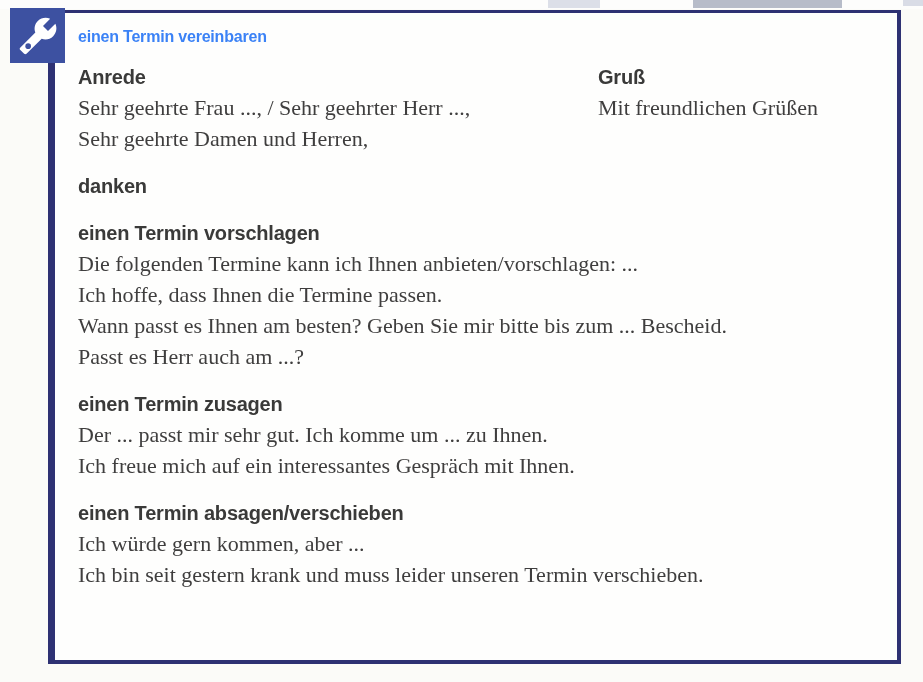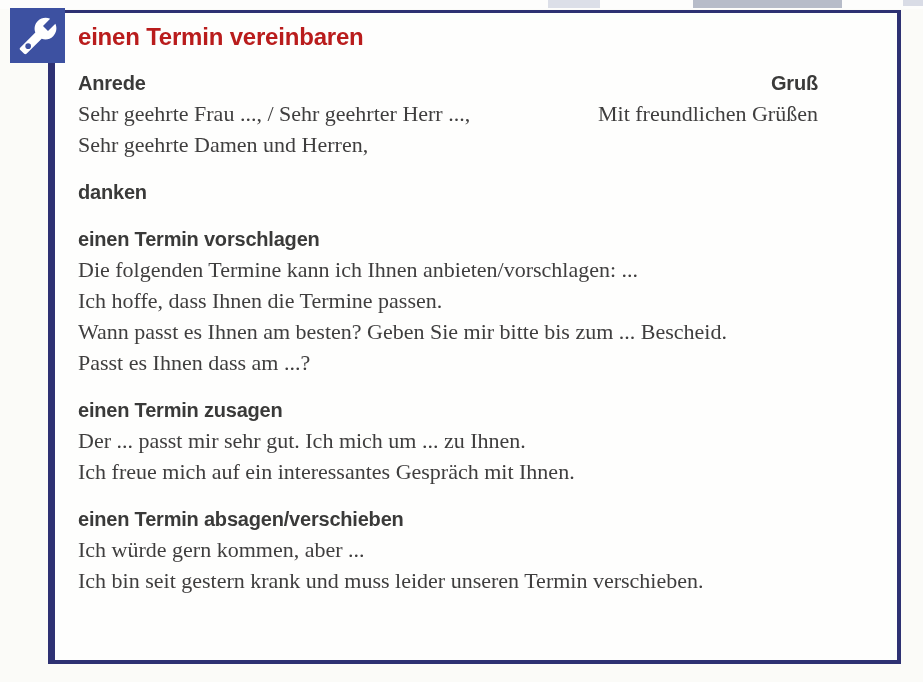--- a/index.html
+++ b/index.html
@@ -38,44 +38,44 @@
   .icon-tile svg{display:block;}
 
   .content{
     position:absolute;
     left:23px;top:9px;
     width:800px;
     color:#3f3e3e;
   }
   .box-title{
     font-weight:bold;
-    font-size:24px;
+    font-size:16px;
     line-height:30px;
-    color:#b91c1c;
+    color:#3b82f6;
     letter-spacing:-0.2px;
-    margin:0 0 16px 0;
+    margin:0 0 10px 0;
   }
   .sec-heading{
     font-weight:bold;
     font-size:20px;
     line-height:30px;
     color:#3a3a39;
     letter-spacing:-0.2px;
   }
   .body-line{
     font-family:"Liberation Serif", serif;
     font-size:22px;
     line-height:31px;
     color:#3f3e3e;
     white-space:nowrap;
   }
   .section{margin-bottom:17px;}
   .section:last-child{margin-bottom:9px;}
   .two-col{position:relative;}
-  .col-right{position:absolute;left:520px;top:0;text-align:right;}
+  .col-right{position:absolute;left:520px;top:0;}
 </style>
 </head>
 <body>
 
 <div class="top-strip">
   <div class="strip-seg s1"></div>
   <div class="strip-seg s2"></div>
   <div class="strip-seg s3"></div>
 </div>
 
@@ -109,26 +109,26 @@
 
     <div class="section">
       <div class="sec-heading">danken</div>
     </div>
 
     <div class="section">
       <div class="sec-heading">einen Termin vorschlagen</div>
       <div class="body-line">Die folgenden Termine kann ich Ihnen anbieten/vorschlagen: ...</div>
       <div class="body-line">Ich hoffe, dass Ihnen die Termine passen.</div>
       <div class="body-line">Wann passt es Ihnen am besten? Geben Sie mir bitte bis zum ... Bescheid.</div>
-      <div class="body-line">Passt es Ihnen dass am ...?</div>
+      <div class="body-line">Passt es Herr auch am ...?</div>
     </div>
 
     <div class="section">
       <div class="sec-heading">einen Termin zusagen</div>
-      <div class="body-line">Der ... passt mir sehr gut. Ich mich um ... zu Ihnen.</div>
+      <div class="body-line">Der ... passt mir sehr gut. Ich komme um ... zu Ihnen.</div>
       <div class="body-line">Ich freue mich auf ein interessantes Gespräch mit Ihnen.</div>
     </div>
 
     <div class="section">
       <div class="sec-heading">einen Termin absagen/verschieben</div>
       <div class="body-line">Ich würde gern kommen, aber ...</div>
       <div class="body-line">Ich bin seit gestern krank und muss leider unseren Termin verschieben.</div>
     </div>
 
   </div>

